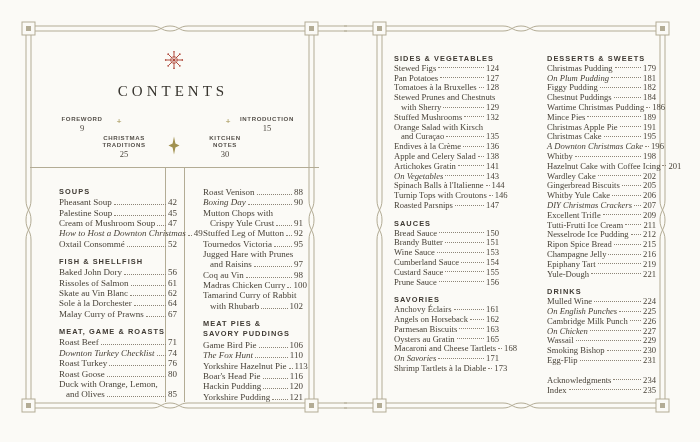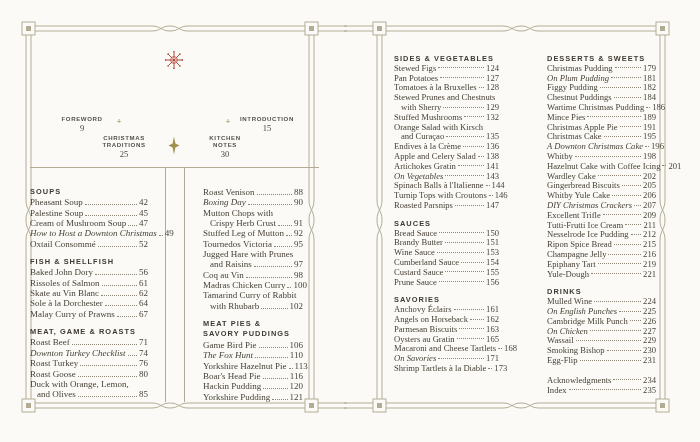--- a/index.html
+++ b/index.html
@@ -80,20 +80,21 @@
         <line x1="7.585786437626904" y1="7.585786437626905" x2="3.767409819219547" y2="3.767409819219549" stroke="#b04a3c" stroke-width="1"></line>
         <circle cx="3.2017243942703093" cy="3.201724394270311" r="0.9" fill="#b04a3c"></circle>
         <line x1="9" y1="7" x2="8.999999999999998" y2="1.5999999999999996" stroke="#b04a3c" stroke-width="1"></line>
         <circle cx="8.999999999999998" cy="0.8000000000000007" r="0.9" fill="#b04a3c"></circle>
         <line x1="10.414213562373094" y1="7.585786437626904" x2="14.23259018078045" y2="3.767409819219547" stroke="#b04a3c" stroke-width="1"></line>
         <circle cx="14.798275605729689" cy="3.2017243942703093" r="0.9" fill="#b04a3c"></circle>
         <circle cx="9" cy="9" r="3.4" fill="none" stroke="#b04a3c" stroke-width="0.8"></circle>
         <circle cx="9" cy="9" r="1.6" fill="#b04a3c"></circle>
       </svg>
 
+    <div class="contents-title">CONTENTS</div>
 
     <div class="fm-item" style="left:82px;top:115px;">
       <div class="fm-label">FOREWORD</div>
       <div class="fm-num">9</div>
     </div>
     <div class="fm-plus" style="left:119px;top:116px;">+</div>
     <div class="fm-plus" style="left:228px;top:116px;">+</div>
     <div class="fm-item" style="left:267px;top:115px;">
       <div class="fm-label">INTRODUCTION</div>
       <div class="fm-num">15</div>
@@ -109,21 +110,21 @@
     <div class="fm-item" style="left:225px;top:134px;">
       <div class="fm-label">KITCHEN</div>
       <div class="fm-label">NOTES</div>
       <div class="fm-num">30</div>
     </div>
 
     <div class="rule-h" style="left:30px;top:167px;width:289px;"></div>
     <div class="rule-v" style="left:165px;top:167px;height:235px;"></div>
     <div class="rule-v" style="left:184px;top:167px;height:235px;"></div>
 
-    <div class="toc-col" id="lp-c1" style="left:30px;top:187px;width:118px;">
+    <div class="toc-col" id="lp-c1" style="left:59px;top:187px;width:118px;">
         <div class="sec">
           <div class="toc-hdr">SOUPS</div>
           <div class="row">
             <span class="title">Pheasant Soup</span>
             <span class="leader"></span>
             <span class="pg">42</span>
           </div>
           <div class="row">
             <span class="title">Palestine Soup</span>
             <span class="leader"></span>
@@ -214,21 +215,21 @@
           </div>
           <div class="row">
             <span class="title it">Boxing Day</span>
             <span class="leader"></span>
             <span class="pg">90</span>
           </div>
           <div class="row">
             <span class="title">Mutton Chops with</span>
           </div>
           <div class="row">
-            <span class="cont">Crispy Herb Crust</span>
+            <span class="cont">Crispy Yule Crust</span>
             <span class="leader"></span>
             <span class="pg">91</span>
           </div>
           <div class="row">
             <span class="title">Stuffed Leg of Mutton</span>
             <span class="leader"></span>
             <span class="pg">92</span>
           </div>
           <div class="row">
             <span class="title">Tournedos Victoria</span>

